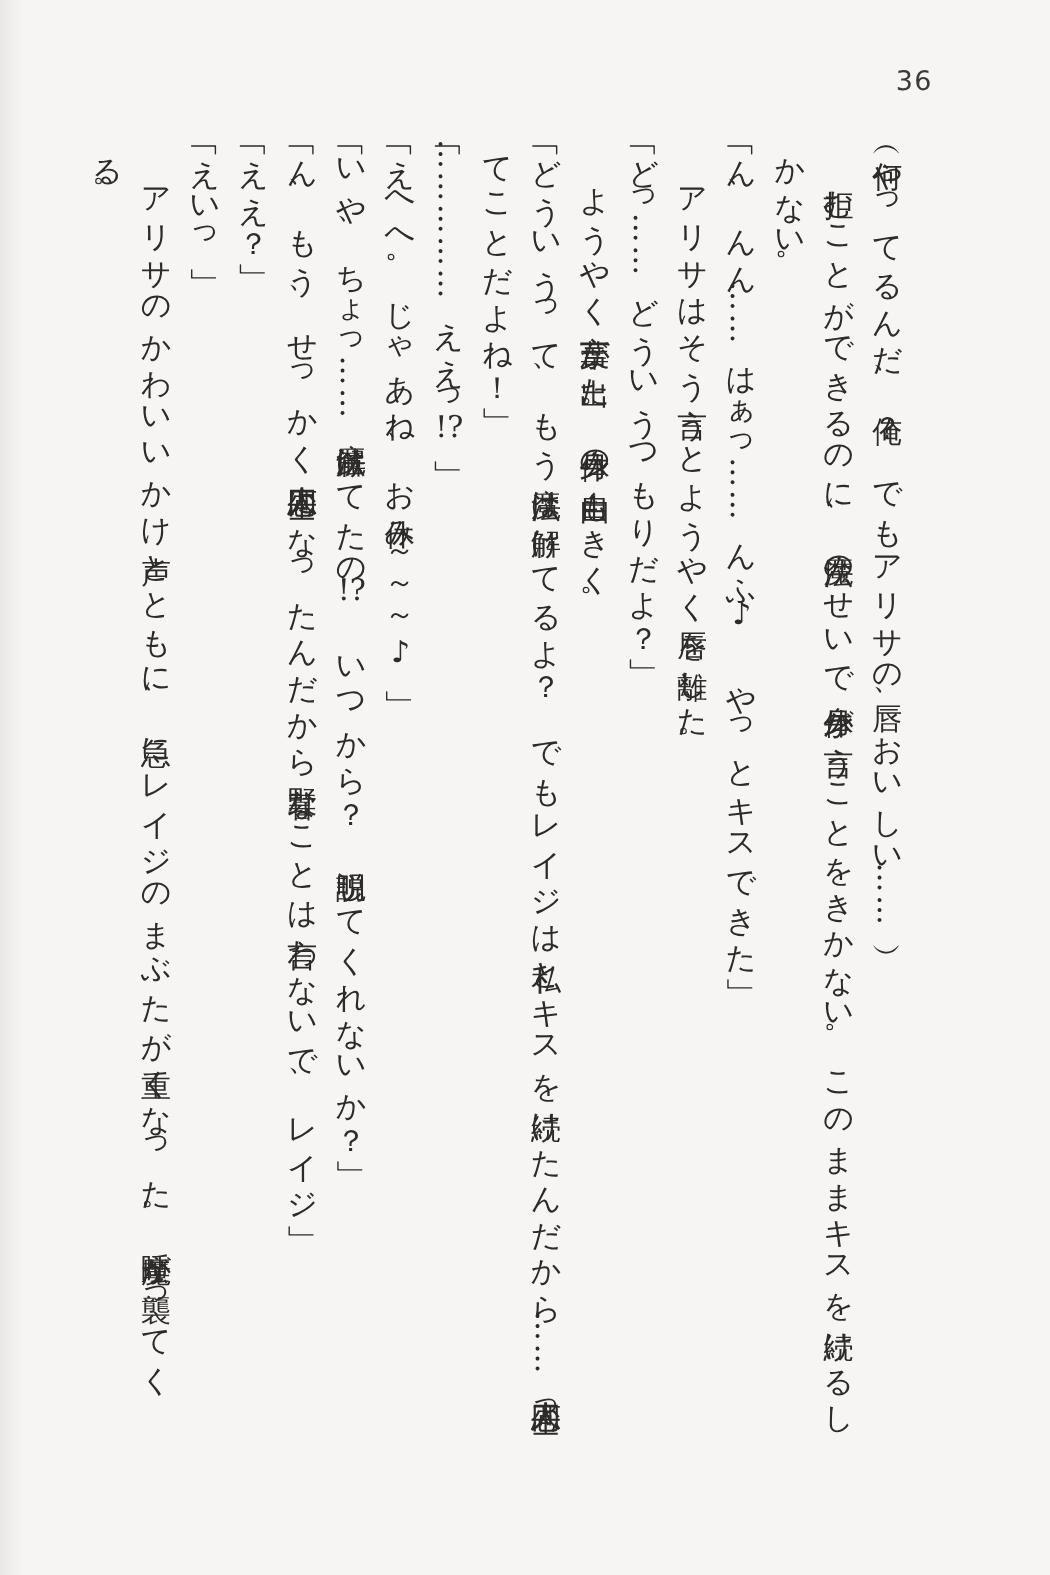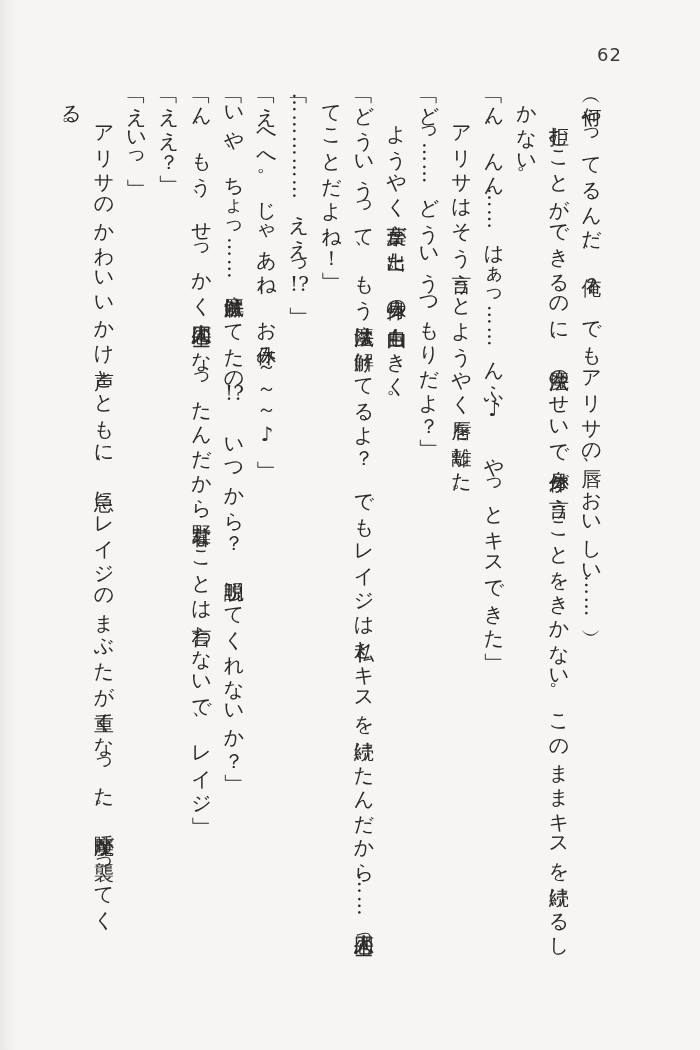--- a/index.html
+++ b/index.html
@@ -62,21 +62,21 @@
   .tcy {
     text-combine-upright: all; 
     letter-spacing: 0;
   }
 </style>
 </head>
 <body>
 
 <main class="book-page">
   <div class="scan-edge"></div>
-  <div class="page-number">62</div>
+  <div class="page-number">36</div>
   <section class="novel-text-block">
       <p class="para">（何やってるんだ、俺？　でもアリサの唇、おいしい……）</p>
       <p class="para indent">拒むことができるのに、魔法のせいで身体が言うことをきかない。このままキスを続けるしかない。</p>
       <p class="para">「ん、んん……はぁっ……んふ♪　やっとキスできた」</p>
       <p class="para indent">アリサはそう言うとようやく唇を離した。</p>
       <p class="para">「どっ……どういうつもりだよ？」</p>
       <p class="para indent">ようやく言葉が出た。身体の自由もきく。</p>
       <p class="para">「どういうって、もう魔法は解けてるよ？　でもレイジは私とキスを続けたんだから……恋人同士ってことだよね！」</p>
       <p class="para">「……………ええっ<span class="tcy">!?</span>」</p>
       <p class="para">「えへへ。じゃあね、お休み～～～♪」</p>

